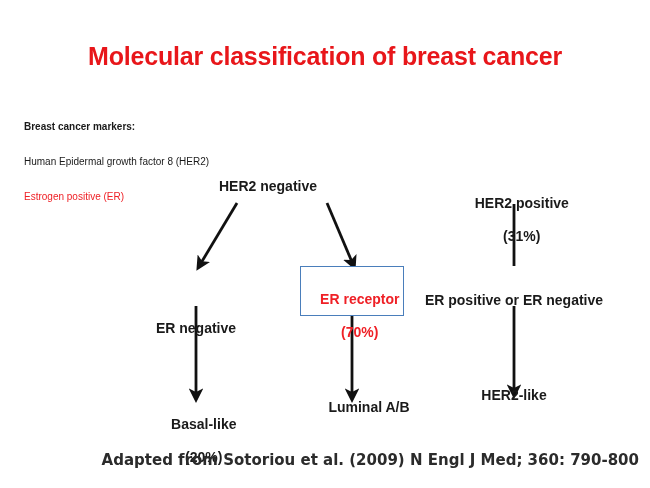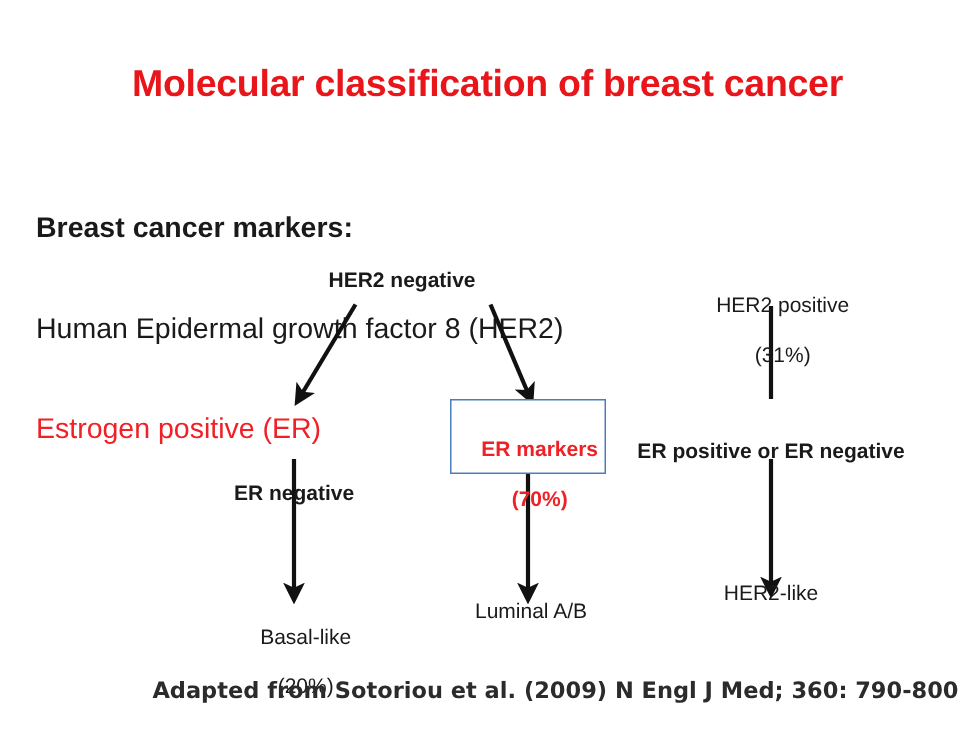--- a/index.html
+++ b/index.html
@@ -42,41 +42,41 @@
     font-size: 25px;
     font-weight: bold;
     color: #e8161a;
     letter-spacing: -0.2px;
   }
 
   
   #markers {
     left: 24px;
     top: 97px;
-    font-size: 19px;
+    font-size: 10px;
     color: #1a1a1a;
   }
   #markers .line { display: block; }
   #marker-heading { font-weight: bold; }
   #marker-er { color: #ef2026; }
 
   
   .node {
     font-size: 14px;
     color: #1a1a1a;
     font-weight: bold;
   }
-  .node.bold { font-weight: normal; }
+  .node.bold { font-weight: bold; }
 
   #node-her2-neg { left: 268px; top: 178px; }
   #node-her2-pos { left: 514px; top: 178px; }
   #node-er-neg   { left: 196px; top: 276px; margin-top: 44px; }
   #node-er-mixed { left: 514px; top: 292px; }
   #node-basal    { left: 196px; top: 399px; }
-  #node-luminal  { left: 354px; top: 399px; text-align: center; }
+  #node-luminal  { left: 369px; top: 399px; text-align: center; }
   #node-her2like { left: 514px; top: 387px; }
 
   
   #box-er-pos {
     position: absolute;
     left: 300px;
     top: 266px;
     width: 104px;
     height: 50px;
     border: 1.6px solid #4a7ebb;
@@ -139,21 +139,21 @@
 
   <div class="txt centered node bold" id="node-her2-pos">
     <span>HER2 positive</span><br>
     <span>(31%)</span>
   </div>
 
   <div class="txt centered node" id="node-er-neg">ER negative</div>
 
   <div id="box-er-pos"></div>
   <div class="txt centered" id="node-er-pos">
-    <span>ER markers</span><br>
+    <span>ER receptor</span><br>
     <span>(70%)</span>
   </div>
 
   <div class="txt centered node" id="node-er-mixed">ER positive or ER negative</div>
 
   <div class="txt centered node bold" id="node-basal">
     <span>Basal-like</span><br>
     <span>(20%)</span>
   </div>
 

